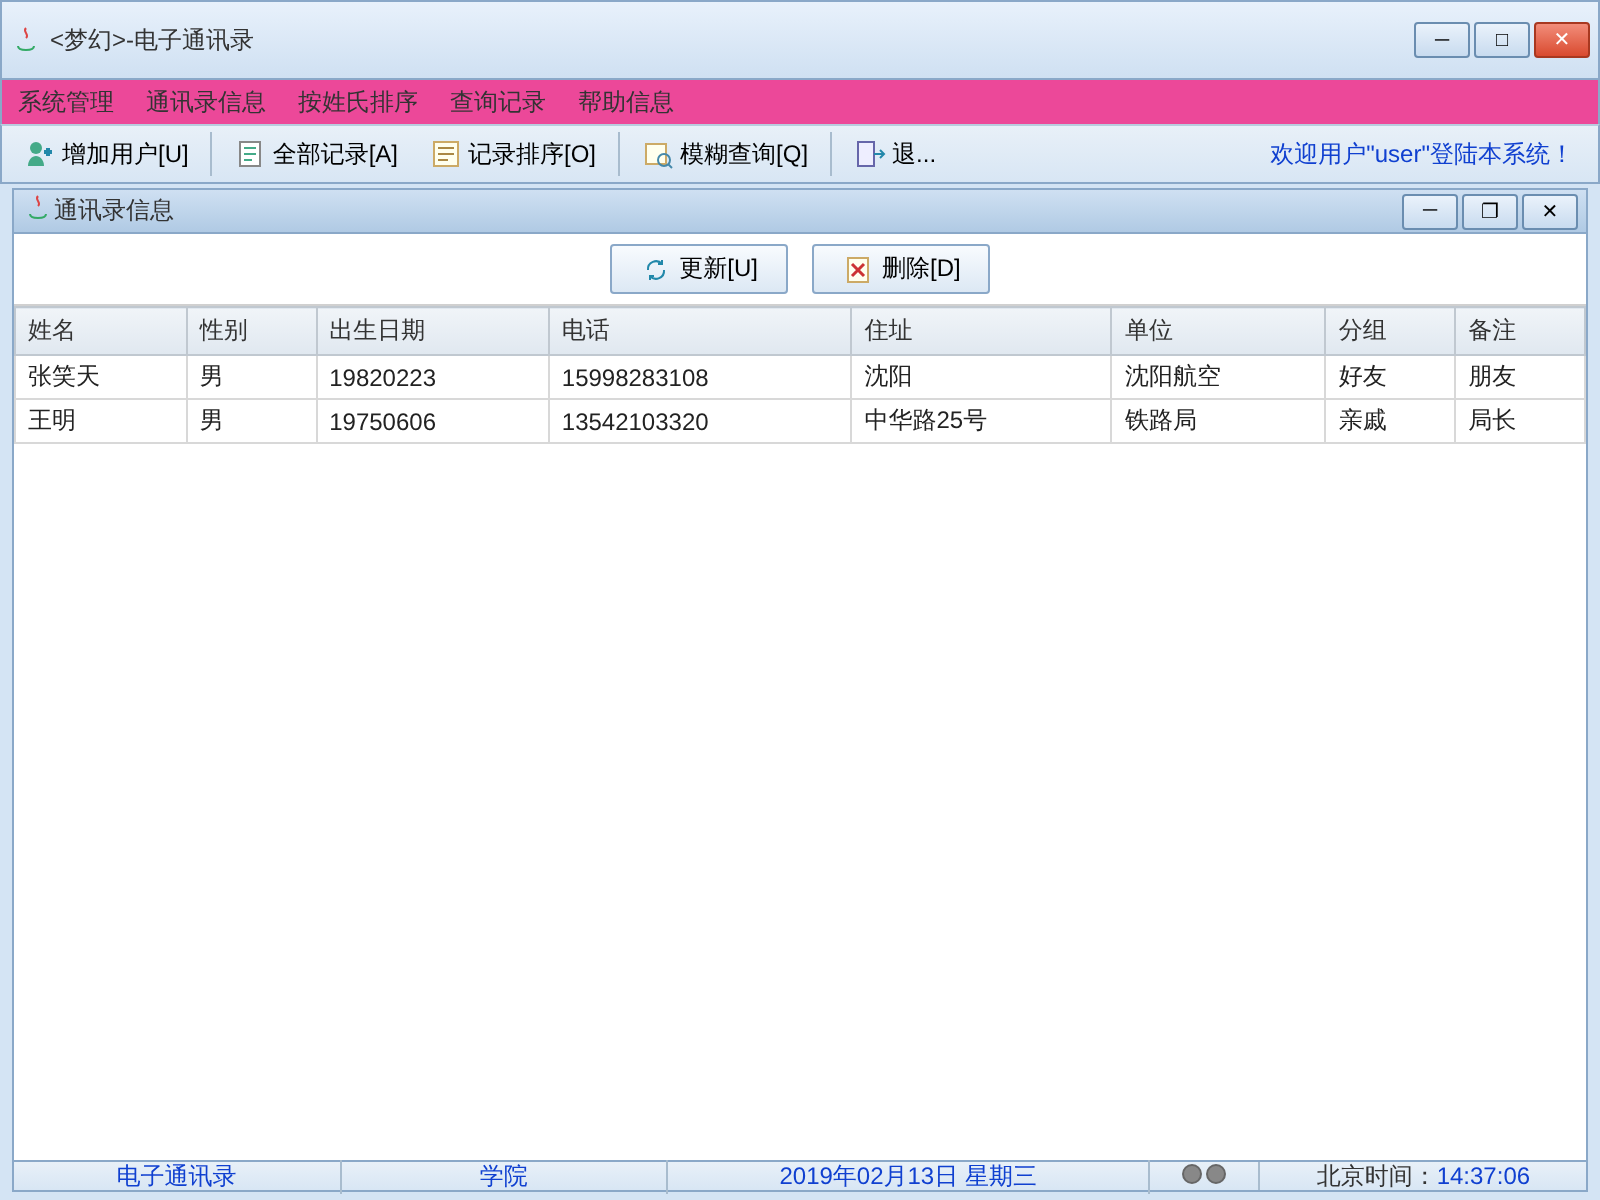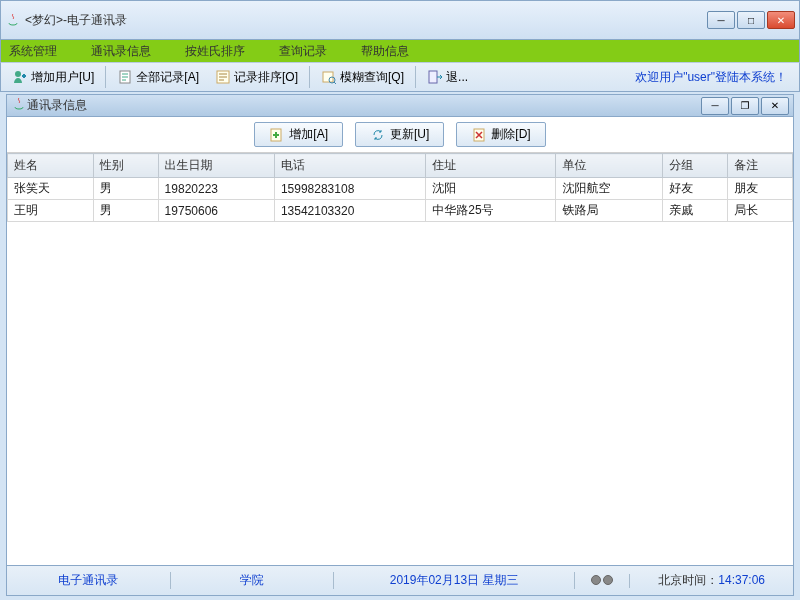--- a/index.html
+++ b/index.html
@@ -5,21 +5,21 @@
 * { box-sizing: border-box; margin: 0; padding: 0; font-family: "Microsoft YaHei", SimSun, sans-serif; font-size: 12px; }
 body { background: #d4e4f4; width: 800px; height: 600px; overflow: hidden; }
 
 .titlebar { height: 40px; background: linear-gradient(#e8f1fb, #cfe0f2); border: 1px solid #8aa8c8; display: flex; align-items: center; padding: 0 4px; }
 .titlebar .java-icon { width: 16px; height: 16px; margin-right: 4px; display: inline-flex; }
 .titlebar .title { flex: 1; color: #333; }
 .win-controls { display: flex; gap: 2px; }
 .win-btn { width: 28px; height: 18px; border: 1px solid #6a8db0; background: linear-gradient(#eaf2fb,#c8dbef); display: flex; align-items: center; justify-content: center; border-radius: 2px; cursor: pointer; font-size: 10px; }
 .win-btn.close { background: linear-gradient(#f28d7a,#d94a2f); color: #fff; border-color: #a83820; }
 
-.menubar { height: 22px; background: #84cc16; border-left: 1px solid #8aa8c8; border-right: 1px solid #8aa8c8; display: flex; align-items: center; padding: 0 4px; gap: 26px; }
+.menubar { height: 22px; background: #ec4899; border-left: 1px solid #8aa8c8; border-right: 1px solid #8aa8c8; display: flex; align-items: center; padding: 0 4px; gap: 8px; }
 .menubar span { color: #333; cursor: pointer; padding: 2px 4px; }
 
 .toolbar { height: 30px; background: linear-gradient(#e8f0f8,#d8e6f4); border: 1px solid #8aa8c8; border-top: 1px solid #b8ccde; display: flex; align-items: center; padding: 0 4px; gap: 2px; }
 .tool-btn { display: flex; align-items: center; gap: 3px; padding: 2px 6px; cursor: pointer; border: 1px solid transparent; }
 .tool-icon { width: 16px; height: 16px; display: inline-flex; align-items: center; justify-content: center; }
 .divider { width: 1px; height: 22px; background: #a8bcce; margin: 0 2px; }
 .welcome { color: #1040d0; margin-left: auto; padding-right: 8px; }
 
 .inner-window { margin: 2px 6px; border: 1px solid #8aa8c8; background: #fff; }
 .inner-titlebar { height: 22px; background: linear-gradient(#cfe0f2,#b0cae4); display: flex; align-items: center; padding: 0 4px; border-bottom: 1px solid #8aa8c8; }
@@ -27,21 +27,21 @@
 
 .action-row { height: 36px; display: flex; align-items: center; justify-content: center; gap: 12px; background: #fff; border-bottom: 1px solid #d0d0d0; }
 .action-btn { display: flex; align-items: center; gap: 4px; padding: 3px 14px; border: 1px solid #8aa8c8; background: linear-gradient(#f8fbfe,#dce8f4); cursor: pointer; border-radius: 2px; }
 
 .table-wrap { height: 435px; overflow: auto; background: #fff; }
 table { width: 100%; border-collapse: collapse; }
 th { background: linear-gradient(#f0f4f8,#e0e8f0); border: 1px solid #c0c8d0; padding: 3px 6px; text-align: left; font-weight: normal; color: #333; }
 td { border: 1px solid #d8d8d8; padding: 2px 6px; color: #222; }
 tbody tr { background: #fff; }
 
-.statusbar { position: absolute; bottom: 4px; left: 6px; right: 6px; height: 31px; background: linear-gradient(#e8f0f8,#d8e6f4); border: 1px solid #8aa8c8; display: flex; align-items: center; }
+.statusbar { position: absolute; bottom: 4px; left: 6px; right: 6px; height: 16px; background: linear-gradient(#e8f0f8,#d8e6f4); border: 1px solid #8aa8c8; display: flex; align-items: center; }
 .status-cell { flex: 1; text-align: center; color: #1040d0; border-right: 1px solid #a8bcce; padding: 0 4px; }
 .status-cell:last-child { border-right: none; }
 .status-dots { display: inline-flex; gap: 2px; }
 .dot { width: 10px; height: 10px; border-radius: 50%; background: #888; border: 1px solid #666; }
 
 svg { width: 16px; height: 16px; }
 </style>
 </head>
 <body>
 
@@ -132,29 +132,20 @@
     </span>
     <span class="title">通讯录信息</span>
     <div class="win-controls">
       <div class="win-btn">─</div>
       <div class="win-btn">❐</div>
       <div class="win-btn">✕</div>
     </div>
   </div>
 
   <div class="action-row">
-    <div class="action-btn">
-      <span class="tool-icon">
-          <svg viewBox="0 0 16 16">
-            <rect x="2" y="2" width="10" height="12" fill="#ffe" stroke="#ca6"></rect>
-            <path d="M7 5v6M4 8h6" stroke="#4a4" stroke-width="2"></path>
-          </svg>
-        </span>
-      <span>增加[A]</span>
-    </div>
     <div class="action-btn">
       <span class="tool-icon">
           <svg viewBox="0 0 16 16">
             <path d="M4 8a4 4 0 0 1 7-3M12 8a4 4 0 0 1-7 3" stroke="#28a" fill="none"></path>
             <path d="M11 3v2h-2M5 13v-2h2" stroke="#28a" fill="none"></path>
           </svg>
         </span>
       <span>更新[U]</span>
     </div>
     <div class="action-btn">

